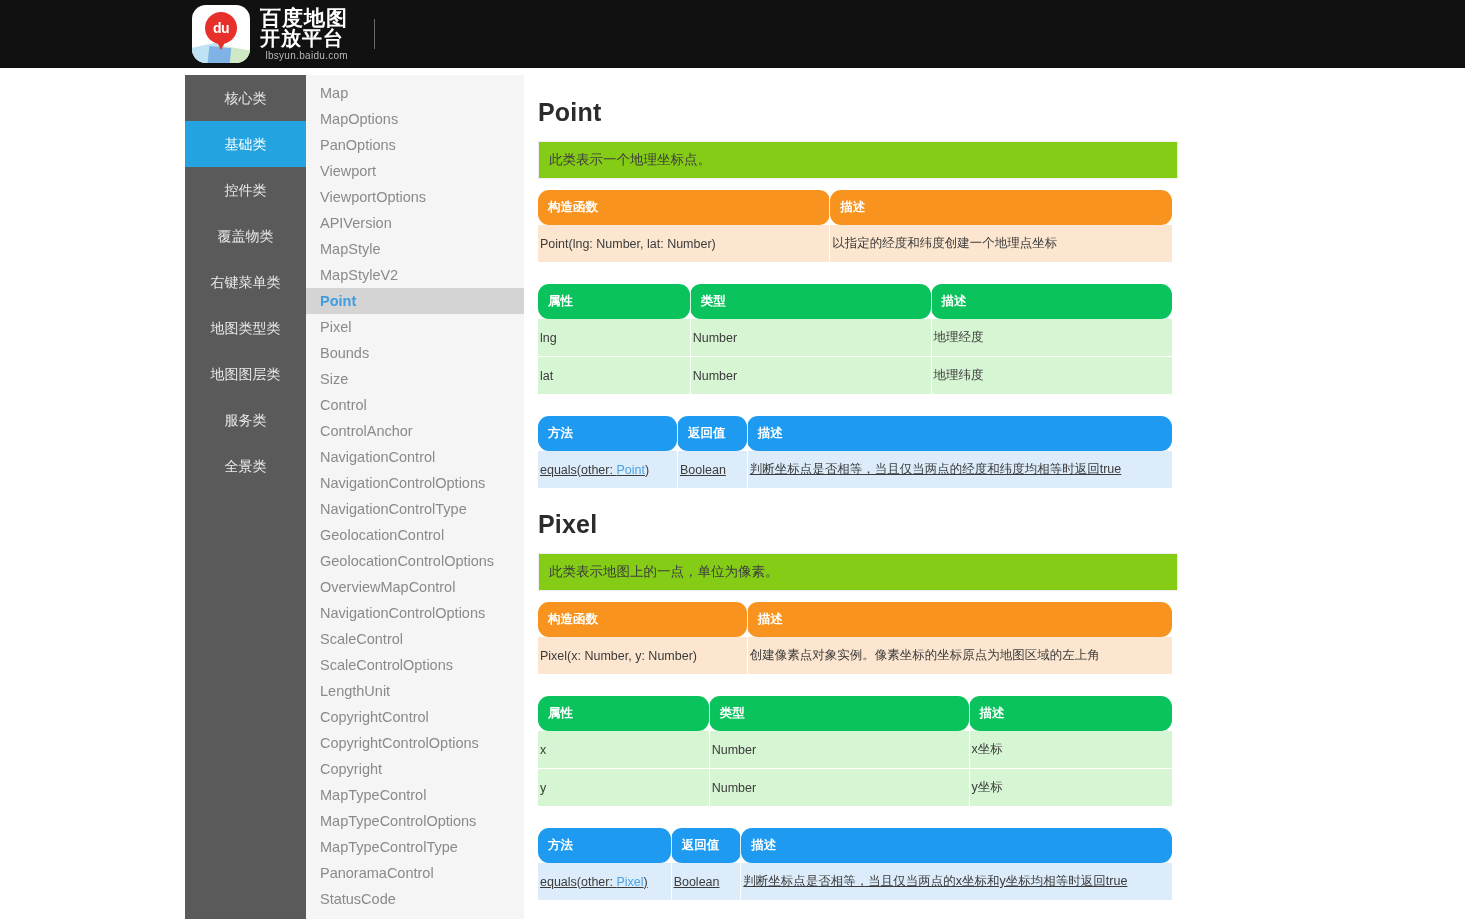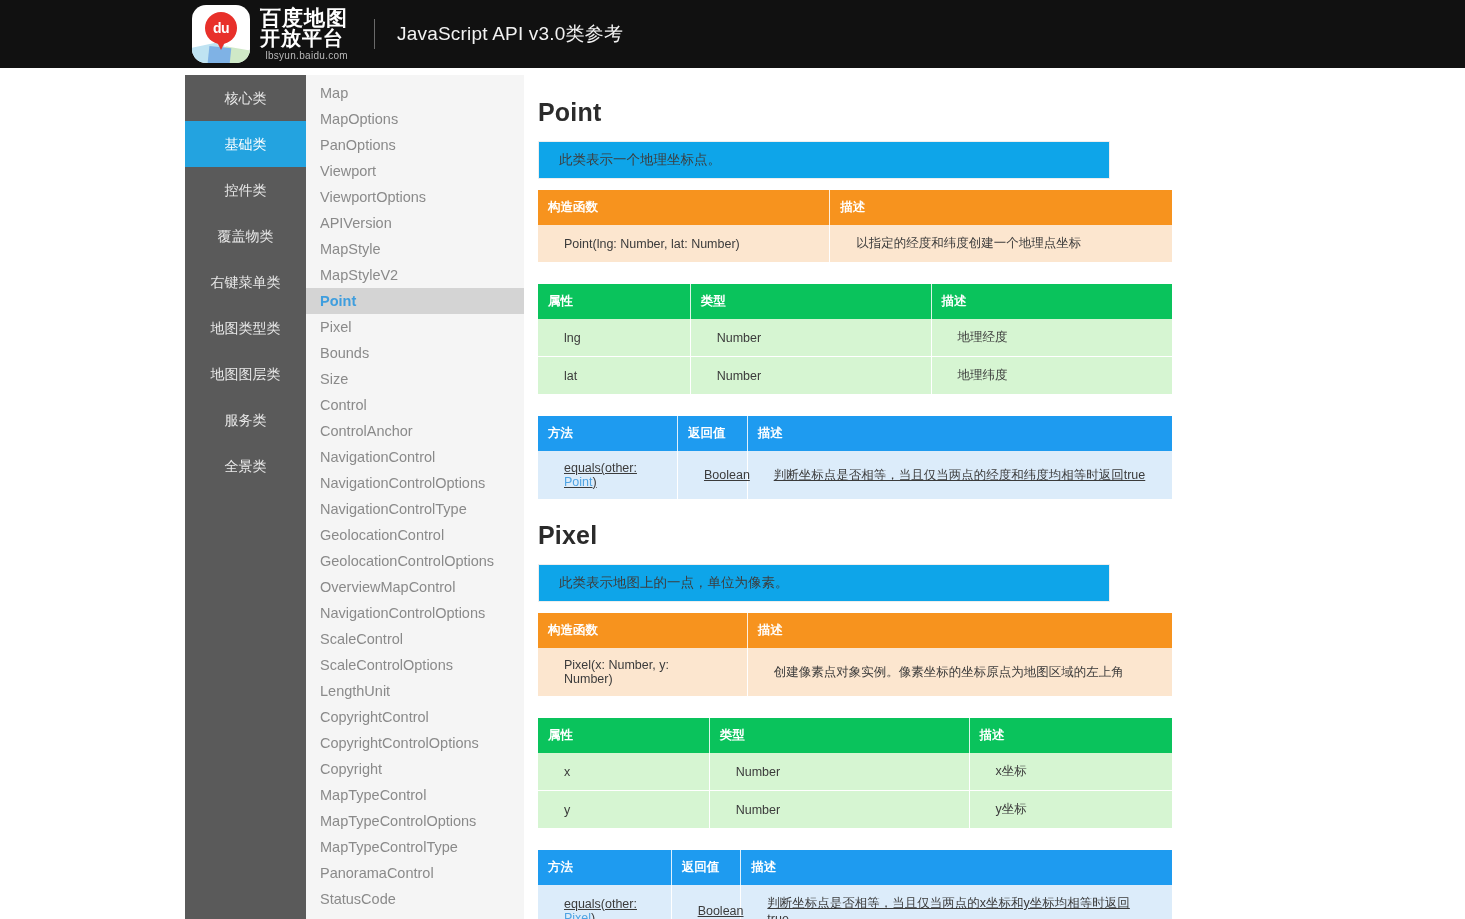--- a/index.html
+++ b/index.html
@@ -133,38 +133,39 @@
   }
   .content-inner { padding: 16px 0 0 14px; width: 660px; }
 
   h1.sec-title {
     font-size: 25px; color: #2b2b2b; margin: 14px 0 14px 0;
     font-weight: bold; letter-spacing: 0.2px;
   }
   h1.sec-title:first-child { margin-top: 14px; }
 
   .desc-box {
-    background: #0ea5e9; border: 1px solid #eeeeee;
+    background: #84cc16; border: 1px solid #eeeeee;
     font-size: 13.5px; color: #3d3d3d;
-    padding: 9px 20px; margin-bottom: 11px;
-    width: 572px;
+    padding: 9px 10px; margin-bottom: 11px;
+    width: 640px;
   }
 
   table.api {
     border-collapse: collapse; width: 634px; margin-bottom: 22px;
     font-size: 13px; table-layout: fixed;
   }
   table.api th {
     text-align: left; color: #ffffff; font-weight: bold;
     padding: 9px 10px; font-size: 12.5px;
     border-right: 1px solid rgba(255,255,255,0.85);
+    border-radius: 11px;
   }
   table.api th:last-child { border-right: none; }
   table.api td {
-    padding: 10px 26px; color: #3b3b3b; font-size: 12.5px;
+    padding: 10px 2px; color: #3b3b3b; font-size: 12.5px;
     border-right: 1px solid #ffffff;
     vertical-align: middle;
   }
   table.api td:last-child { border-right: none; }
 
   
   table.ctor th { background: #f7931e; }
   table.ctor td { background: #fce6cf; }
 
   
@@ -191,21 +192,20 @@
         <span>du</span>
       </div>
     </div>
     <div class="logo-word">
       <span class="l1">百度地图</span>
       <span class="l2">开放平台</span>
       <span class="l3">lbsyun.baidu.com</span>
     </div>
   </div>
   <div class="divider-v"></div>
-  <div class="page-title-top">JavaScript API v3.0类参考</div>
 </div>
 
 <div class="sidebar" id="sidebar">
     <div class="side-item"><span>核心类</span></div>
     <div class="side-item active"><span>基础类</span></div>
     <div class="side-item"><span>控件类</span></div>
     <div class="side-item"><span>覆盖物类</span></div>
     <div class="side-item"><span>右键菜单类</span></div>
     <div class="side-item"><span>地图类型类</span></div>
     <div class="side-item"><span>地图图层类</span></div>

